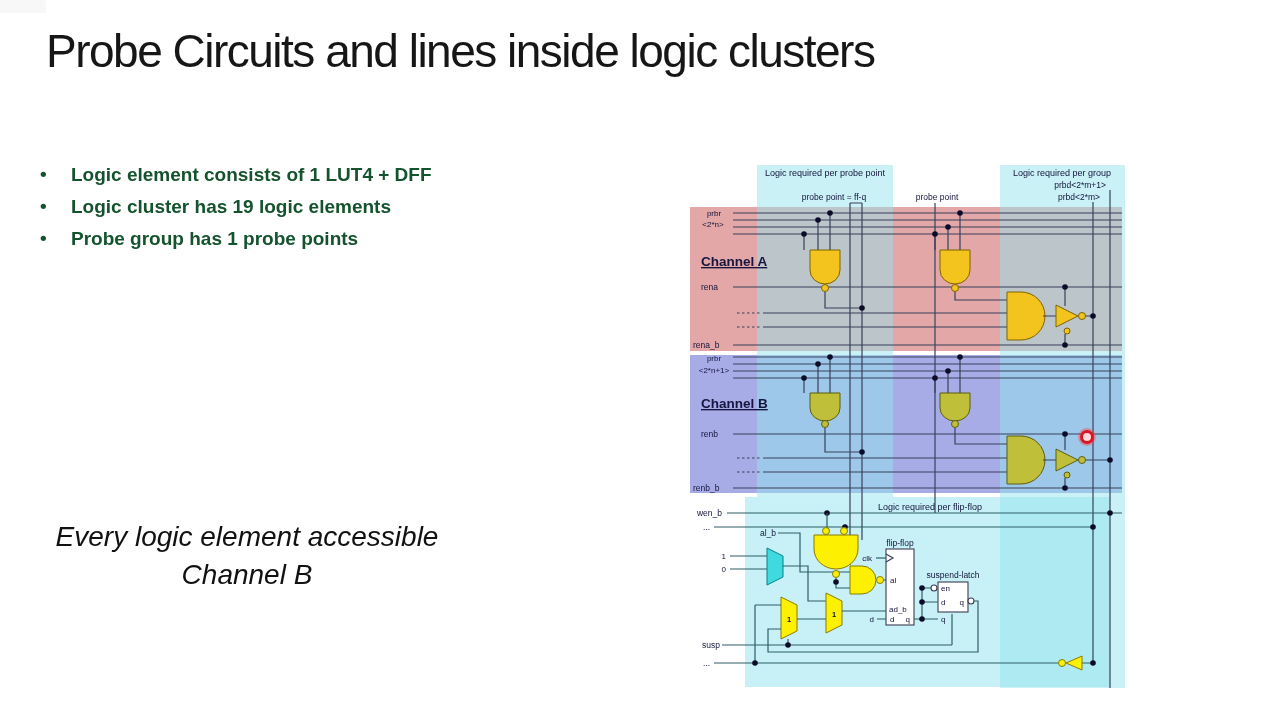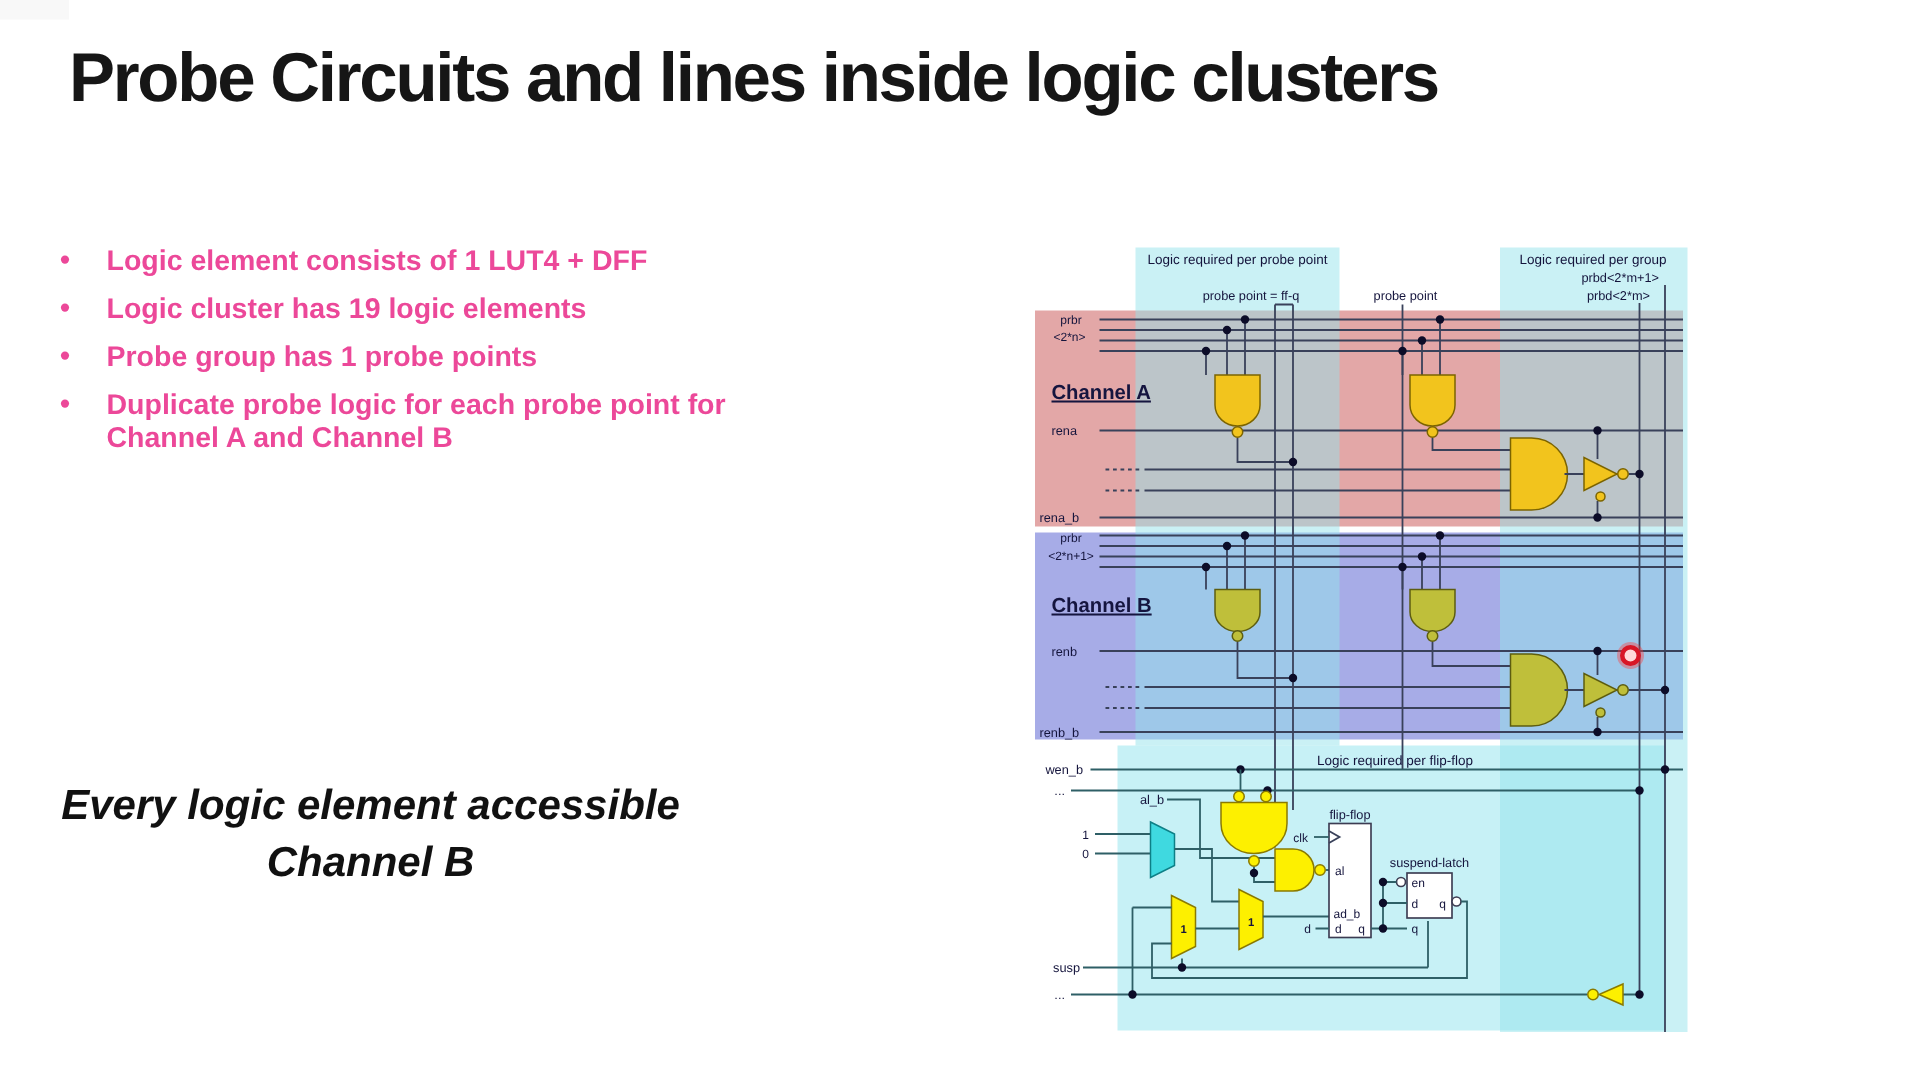--- a/index.html
+++ b/index.html
@@ -1,26 +1,26 @@
 <!DOCTYPE html>
 <html><head>
 <meta charset="utf-8">
 <style>
   html,body{margin:0;padding:0;background:#fff;}
   #stage{position:relative;width:1280px;height:720px;background:#ffffff;overflow:hidden;
          font-family:"Liberation Sans",sans-serif;}
   .corner-patch{position:absolute;left:0;top:0;width:46px;height:13px;background:#f8f8f8;}
-  .title{position:absolute;left:46px;top:24px;width:1150px;font-size:46px;font-weight:700;
+  .title{position:absolute;left:46px;top:24px;width:1150px;font-size:46px;font-weight:400;
          letter-spacing:-1.5px;color:#161616;}
   .bullets{position:absolute;left:38px;top:164px;width:486px;margin:0;padding:0;list-style:none;}
-  .bullets li{position:relative;padding-left:33px;font-size:19px;font-weight:700;color:#ec4899;
+  .bullets li{position:relative;padding-left:33px;font-size:19px;font-weight:700;color:#14532d;
          line-height:22px;margin-bottom:10px;}
   .bullets li::before{content:"•";position:absolute;left:2px;top:-1px;font-size:19px;}
   .callout{position:absolute;left:16px;top:518px;width:462px;text-align:center;
-         font-size:28px;font-weight:700;font-style:italic;color:#111;line-height:38px;}
+         font-size:28px;font-weight:400;font-style:italic;color:#111;line-height:38px;}
   .diagram{position:absolute;left:690px;top:163px;width:440px;height:530px;}
   .logo{position:absolute;left:1106px;top:668px;width:174px;height:48px;}
   .logo svg{display:block;}
   .logo .word{position:absolute;left:46px;top:14px;font-size:16px;font-weight:700;
         letter-spacing:0.6px;color:#32373d;}
   
   svg text{font-family:"Liberation Sans",sans-serif;fill:#14143c;}
   .hdr{font-size:9px;}
   .lbl{font-size:8.5px;}
   .tiny{font-size:8px;}
@@ -41,21 +41,20 @@
 
 <div id="stage">
   <div class="corner-patch"></div>
 
   <div class="title">Probe Circuits and lines inside logic clusters</div>
 
   <ul class="bullets">
     <li>Logic element consists of 1 LUT4 + DFF</li>
     <li>Logic cluster has 19 logic elements</li>
     <li>Probe group has 1 probe points</li>
-    <li>Duplicate probe logic for each probe point for Channel A and Channel B</li>
   </ul>
 
   <div class="callout">
     <div>Every logic element accessible</div>
     <div>Channel B</div>
   </div>
 
   <div class="diagram">
   <svg width="440" height="530" viewBox="690 163 440 530">
 

